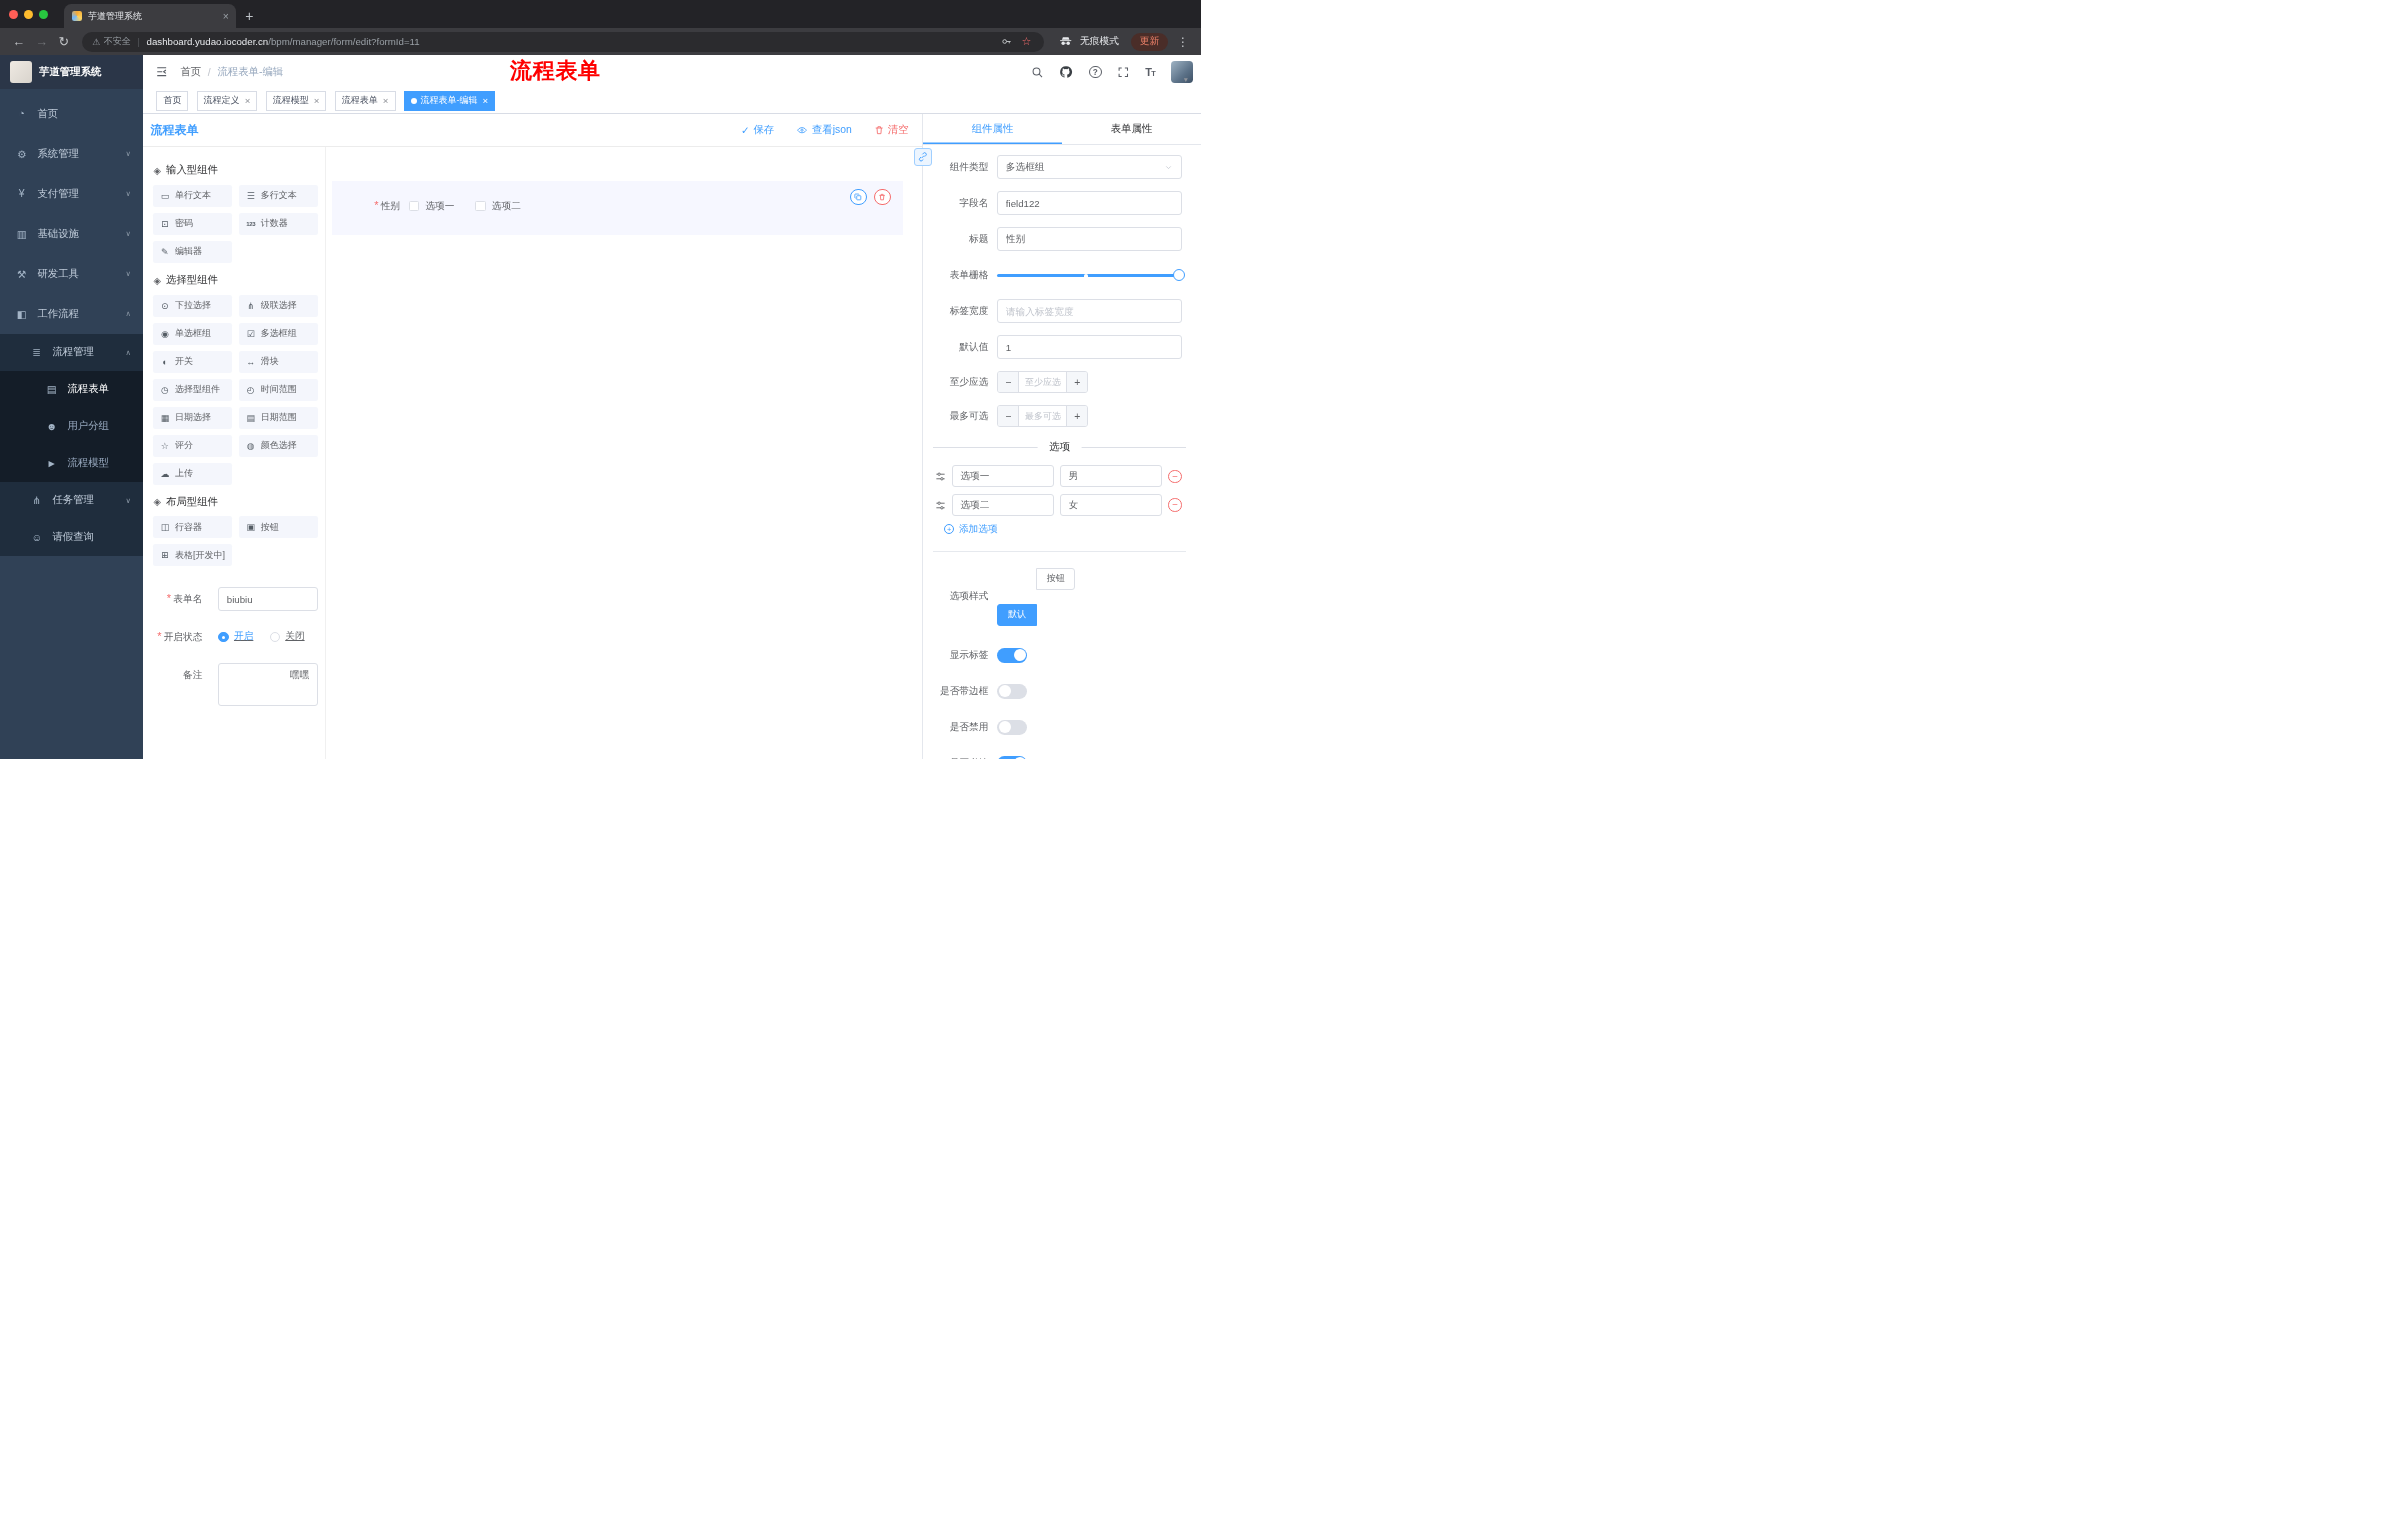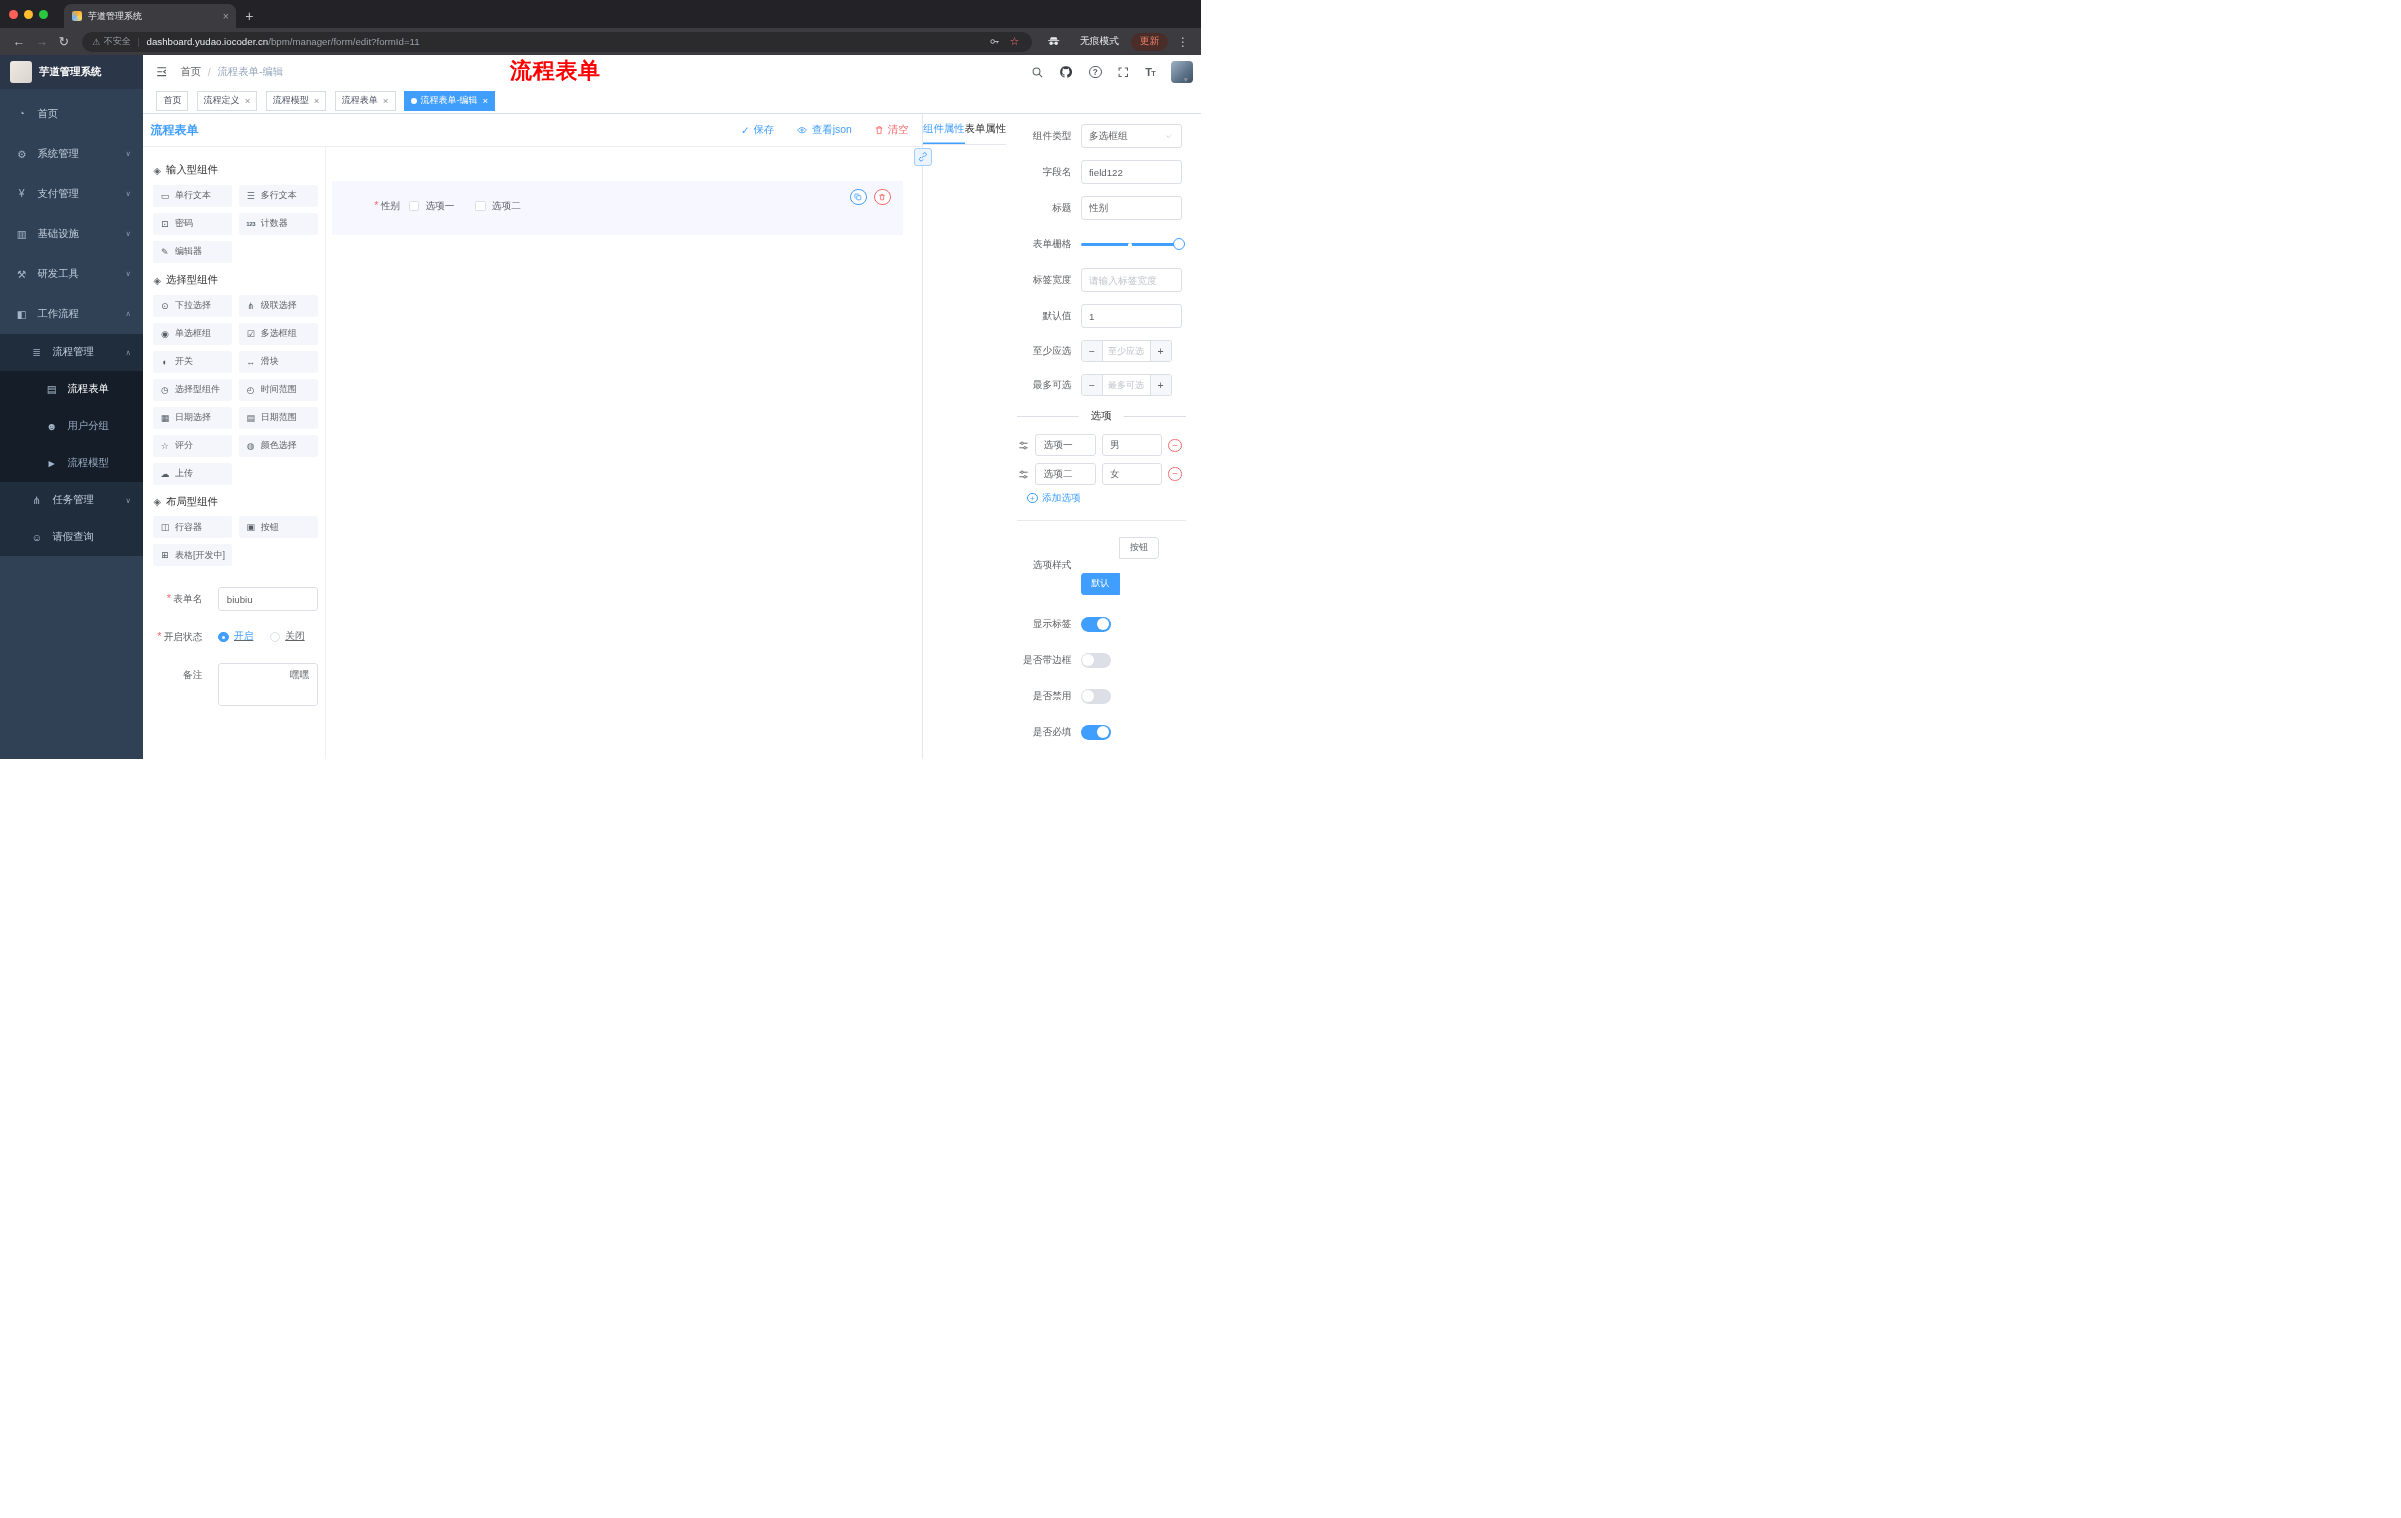--- a/index.html
+++ b/index.html
@@ -22,21 +22,21 @@
   .navg { color:#c7cacd; font-size:12.6px; margin:0 5.2px; }
   .navg.dim { color:#737579; }
   .urlbar { flex:1; height:20px; background:#2b2b2e; border-radius:10.4px; display:flex; align-items:center; padding:0 10.4px; margin:0 7.4px; }
   .warn { color:#9aa0a6; font-size:9px; margin-right:3.7px; }
   .insecure { color:#9aa0a6; font-size:9px; }
   .url-sep { color:#55585c; margin:0 6.7px; font-size:9px; }
   .url-host { color:#e8eaed; font-size:9.7px; }
   .url-path { color:#9aa0a6; font-size:9.7px; }
   .url-right { margin-left:auto; display:flex; align-items:center; gap:9px; }
   .star { color:#c7cacd; font-size:11px; }
-  .incog { display:flex; align-items:center; gap:20px; color:#e8eaed; font-size:9.7px; margin:0 7.4px; }
+  .incog { display:flex; align-items:center; gap:8px; color:#e8eaed; font-size:9.7px; margin:0 7.4px; }
   .update { height:18px; padding:0 9px; border-radius:9px; background:#4a2d28; color:#f0826a; font-size:9.7px; display:flex; align-items:center; margin:0 4.5px; }
   .kebab { color:#c7cacd; font-size:12px; margin:0 4.5px; }
 
   
   .app { display:flex; height:704px; }
   .sidebar { width:143px; background:#304156; flex-shrink:0; color:#bfcbd9; }
   .logo-row { height:34px; display:flex; align-items:center; padding-left:9.7px; gap:7.4px; background:#2b3648; }
   .logo-img { width:22px; height:22px; border-radius:3px; background:linear-gradient(135deg,#efe9e2,#d8d3cc); }
   .logo-title { color:#fff; font-size:10.4px; font-weight:700; }
   .menu { padding-top:4.5px; }
@@ -116,21 +116,21 @@
   .f-input { flex:1; height:27px; }
   .sel-item { position:relative; background:#f6f7ff; margin-top:19.3px; padding:18px 12px 22px 0; cursor:pointer; }
   .cbgroup { display:flex; gap:21px; }
   .cb { display:flex; align-items:center; gap:6px; font-size:9.7px; color:#606266; cursor:pointer; }
   .cbox { width:10.4px; height:10.4px; border:0.7px solid #dcdfe6; border-radius:1.5px; background:#fff; }
   .itembtn { position:absolute; top:7.4px; width:16.3px; height:16.3px; border-radius:50%; border:0.7px solid; background:#fff; display:flex; align-items:center; justify-content:center; cursor:pointer; }
   .itembtn.copy { right:36px; border-color:#409eff; }
   .itembtn.del { right:12px; border-color:#f56c6c; }
 
   
-  .props { width:279px; border-left:0.7px solid #e4e7ed; position:relative; display:flex; flex-shrink:0; background:#fff;justify-content:center; }
+  .props { width:279px; border-left:0.7px solid #e4e7ed; position:relative; display:flex; flex-direction:column; flex-shrink:0; background:#fff;justify-content:center; }
   .ptabs { height:31px; display:flex; border-bottom:0.7px solid #e4e7ed; flex-shrink:0; }
   .ptab { flex:1; display:flex; align-items:center; justify-content:center; font-size:10.4px; color:#303133; cursor:pointer; }
   .ptab.active { color:#409eff; box-shadow:inset 0 -1.5px 0 #409eff; }
   .link-btn { position:absolute; left:-9px; top:34px; width:18px; height:18px; background:#ecf5ff; border:0.7px solid #a0cfff; border-radius:3px; display:flex; align-items:center; justify-content:center; z-index:5; cursor:pointer; }
   .pbody { flex:1; overflow:hidden; padding-top:10.4px; }
   .prow { display:flex; align-items:center; margin-bottom:12px; padding:0 19.3px 0 10.4px; }
   .plabel { width:64px; text-align:right; padding-right:9px; font-size:9.7px; color:#606266; flex-shrink:0; }
   .pctl { flex:1; min-width:0; }
   .select { height:24px; border:0.7px solid #dcdfe6; border-radius:3px; display:flex; align-items:center; padding:0 7.4px; font-size:9.7px; color:#606266; cursor:pointer; }
   .select .sv { flex:1; }

